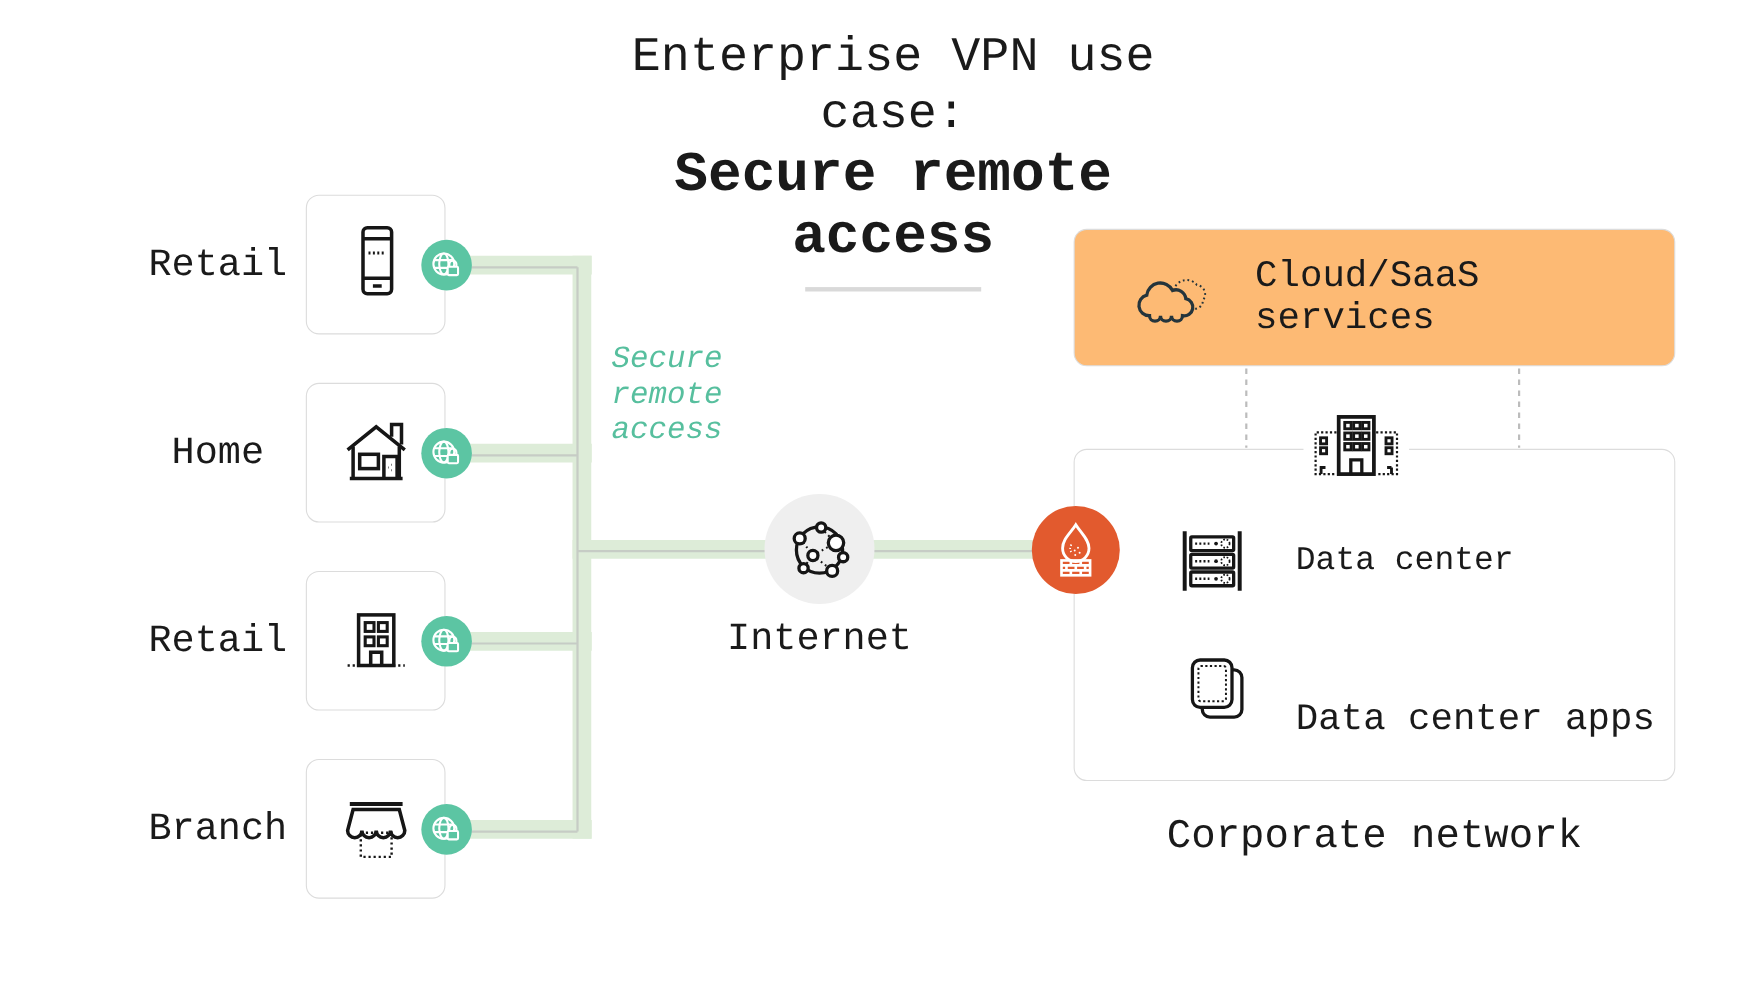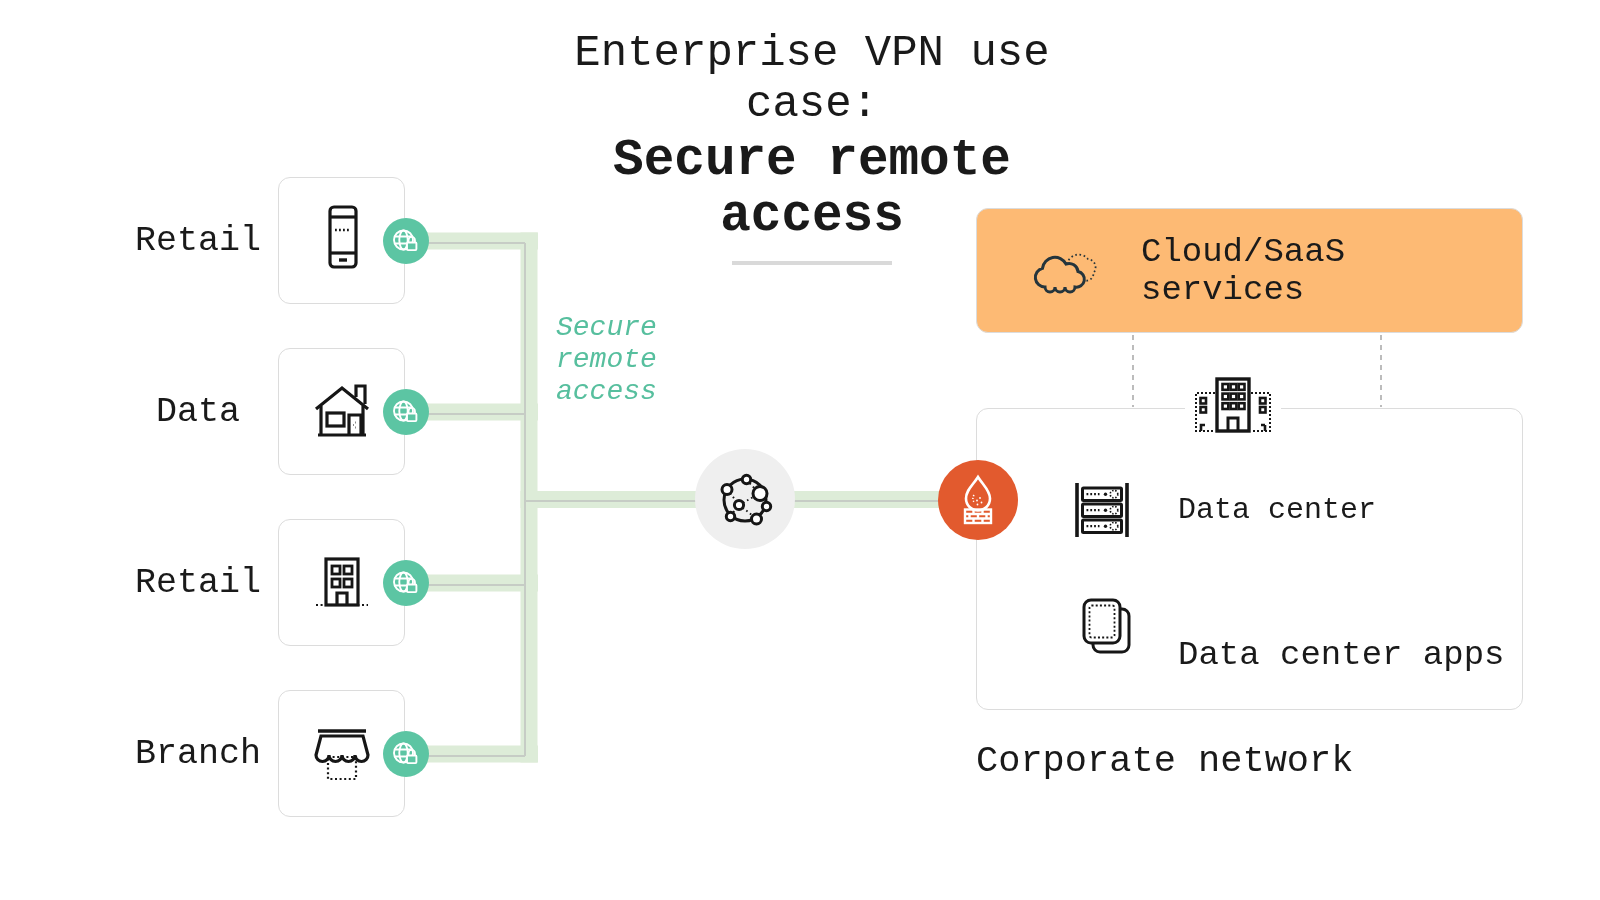--- a/index.html
+++ b/index.html
@@ -38,21 +38,21 @@
              border-radius:12px;box-sizing:border-box;display:flex;align-items:center;padding-left:48px;gap:34px;}
   .cloud-box-label{font-size:34px;}
   .corp-box{left:948px;top:408px;width:547px;height:302px;background:#fff;border:1.5px solid #dcdcdc;
             border-radius:12px;box-sizing:border-box;}
   .corp-building{left:1157px;top:376px;width:96px;height:58px;background:#fff;
                  display:flex;align-items:flex-start;justify-content:center;}
   .corp-row-icon-1{left:1044px;top:481px;}
   .corp-row-label-1{left:1150px;top:486px;font-size:30px;line-height:48px;}
   .corp-row-icon-2{left:1052px;top:598px;}
   .corp-row-label-2{left:1150px;top:631px;font-size:34px;line-height:48px;}
-  .corp-label{left:948px;top:740px;width:547px;text-align:left;font-size:37px;}
+  .corp-label{left:948px;top:740px;width:547px;text-align:center;font-size:37px;}
 
   svg{display:block;}
 </style>
 </head>
 <body>
 
 <div class="canvas">
 
   <svg class="abs" style="left:0;top:0;" width="1600" height="900" viewBox="0 0 1600 900">
 
@@ -103,21 +103,21 @@
       <svg width="32" height="32" viewBox="0 0 32 32" fill="none" stroke="#fff" stroke-width="1.9">
         <circle cx="13.5" cy="15" r="9.5"></circle>
         <ellipse cx="13.5" cy="15" rx="4.2" ry="9.5"></ellipse>
         <path d="M4.5 11.5 H22.5 M4.5 18.5 H22.5"></path>
         <path d="M18.5 17.5 v-2.4 a3.2 3.2 0 0 1 6.4 0 v2.4"></path>
         <rect x="17" y="17.5" width="9.4" height="7.6" rx="1" fill="#5cc5a3"></rect>
       </svg>
     </span>
   </div>
 
-  <div class="abs src-label" style="top:391px;">Data</div>
+  <div class="abs src-label" style="top:391px;">Home</div>
   <div class="abs src-card" style="top:348px;">
     <span>
       <svg width="68" height="62" viewBox="0 0 68 62" fill="none" stroke="#161616" stroke-width="3.2">
         <path d="M8 28 L34 7 L60 28"></path>
         <path d="M48 16 V5 H57 V23"></path>
         <path d="M13 25 V54 M55 25 V54 M10 54 H58"></path>
         <rect x="19" y="32" width="17" height="13"></rect>
         <path d="M41 54 V34 H53 V54"></path>
         <path d="M45 44 h.5 M47.5 41.5 h.5 M47.5 46.5 h.5" stroke-width="2"></path>
       </svg>
@@ -201,20 +201,21 @@
           <circle cx="11" cy="19.5" r="5"></circle>
           <circle cx="44" cy="23.5" r="7"></circle>
           <circle cx="50.5" cy="36.5" r="4.2"></circle>
           <circle cx="40.5" cy="49" r="5"></circle>
           <circle cx="14.5" cy="46.5" r="4.2"></circle>
           <circle cx="23" cy="35" r="4.6"></circle>
         </g>
       </svg>
     </span>
   </div>
+  <div class="abs internet-label">Internet</div>
 
   <div class="abs cloud-box">
     <span>
       <svg width="82" height="56" viewBox="0 0 82 56" fill="none" stroke="#25353c" stroke-width="3">
         <path d="M42 21 A12 12 0 0 1 63 16 A8.5 8.5 0 0 1 68.5 30 A7.5 7.5 0 0 1 59 37.5" stroke-width="1.8" stroke-dasharray="1.6 2.6"></path>
         <path d="M20 44 a9.5 9.5 0 0 1 -2.5 -18.7 a12.5 12.5 0 0 1 23.5 -4.3 a9 9 0 0 1 12 7.5 a7.8 7.8 0 0 1 -3 15.5 A5 5 0 0 1 40 44 A5 5 0 0 1 30 44 A5 5 0 0 1 20 44 Z"></path>
       </svg>
     </span>
     <span class="cloud-box-label">Cloud/SaaS services</span>
   </div>

